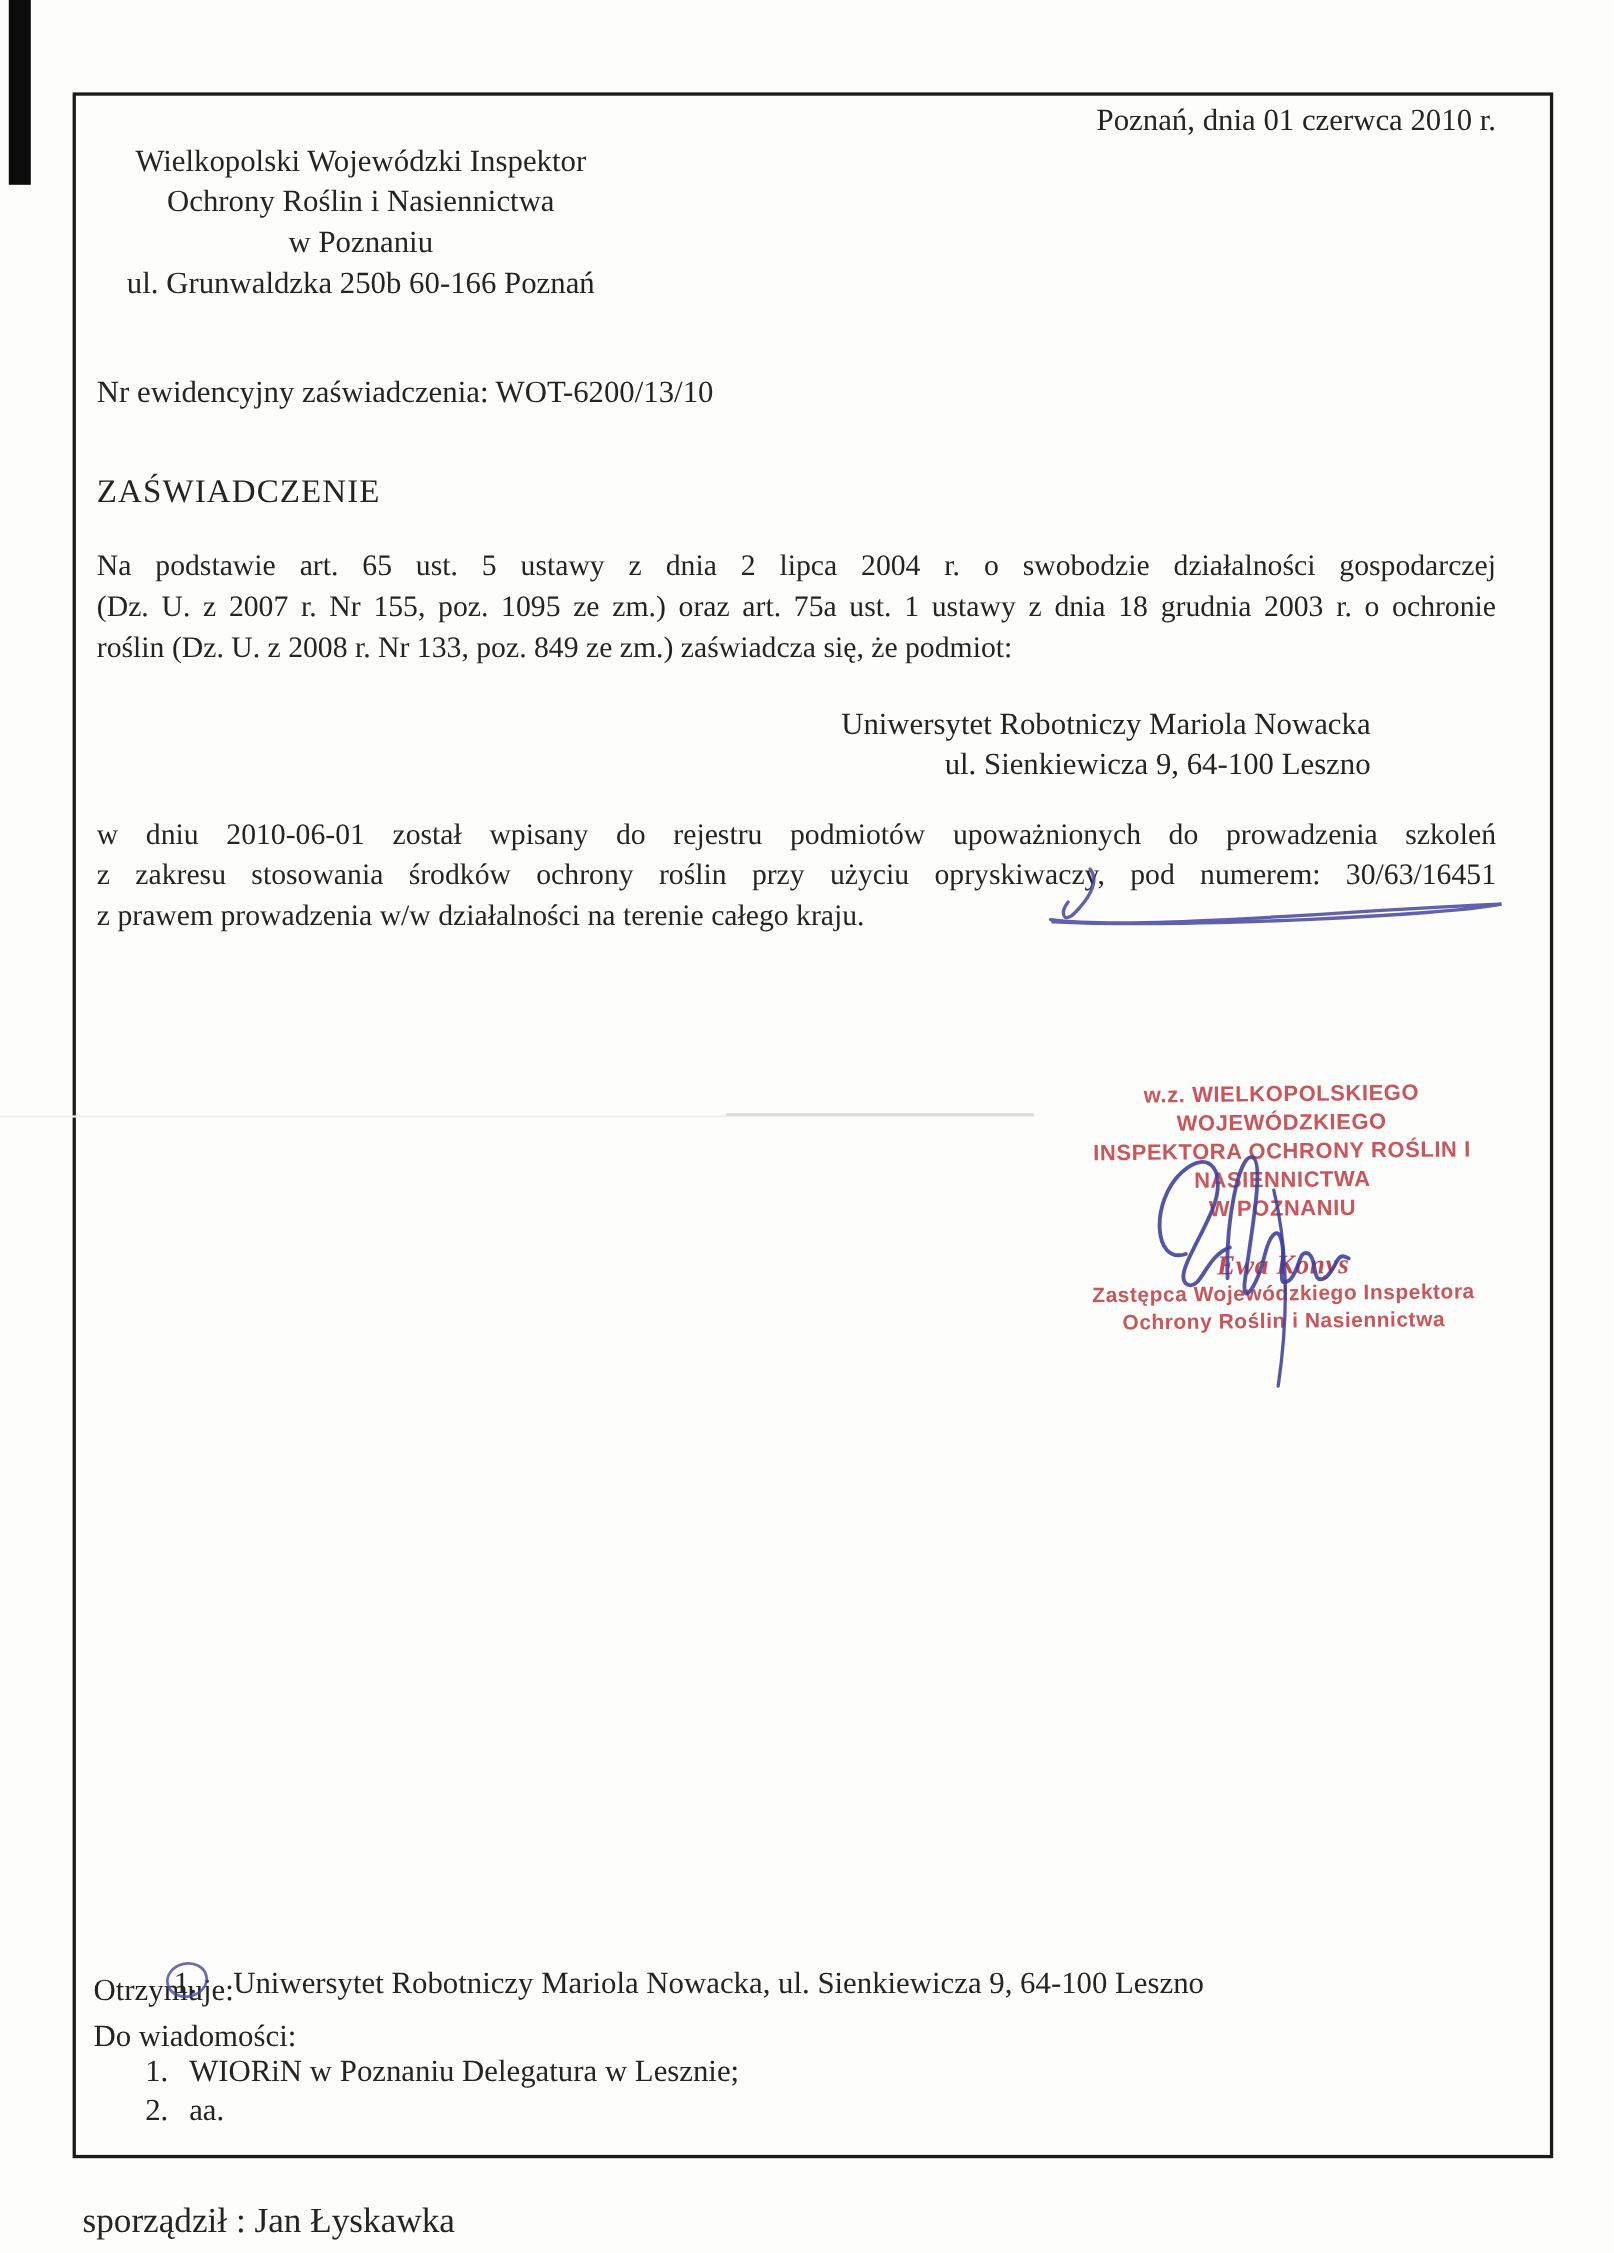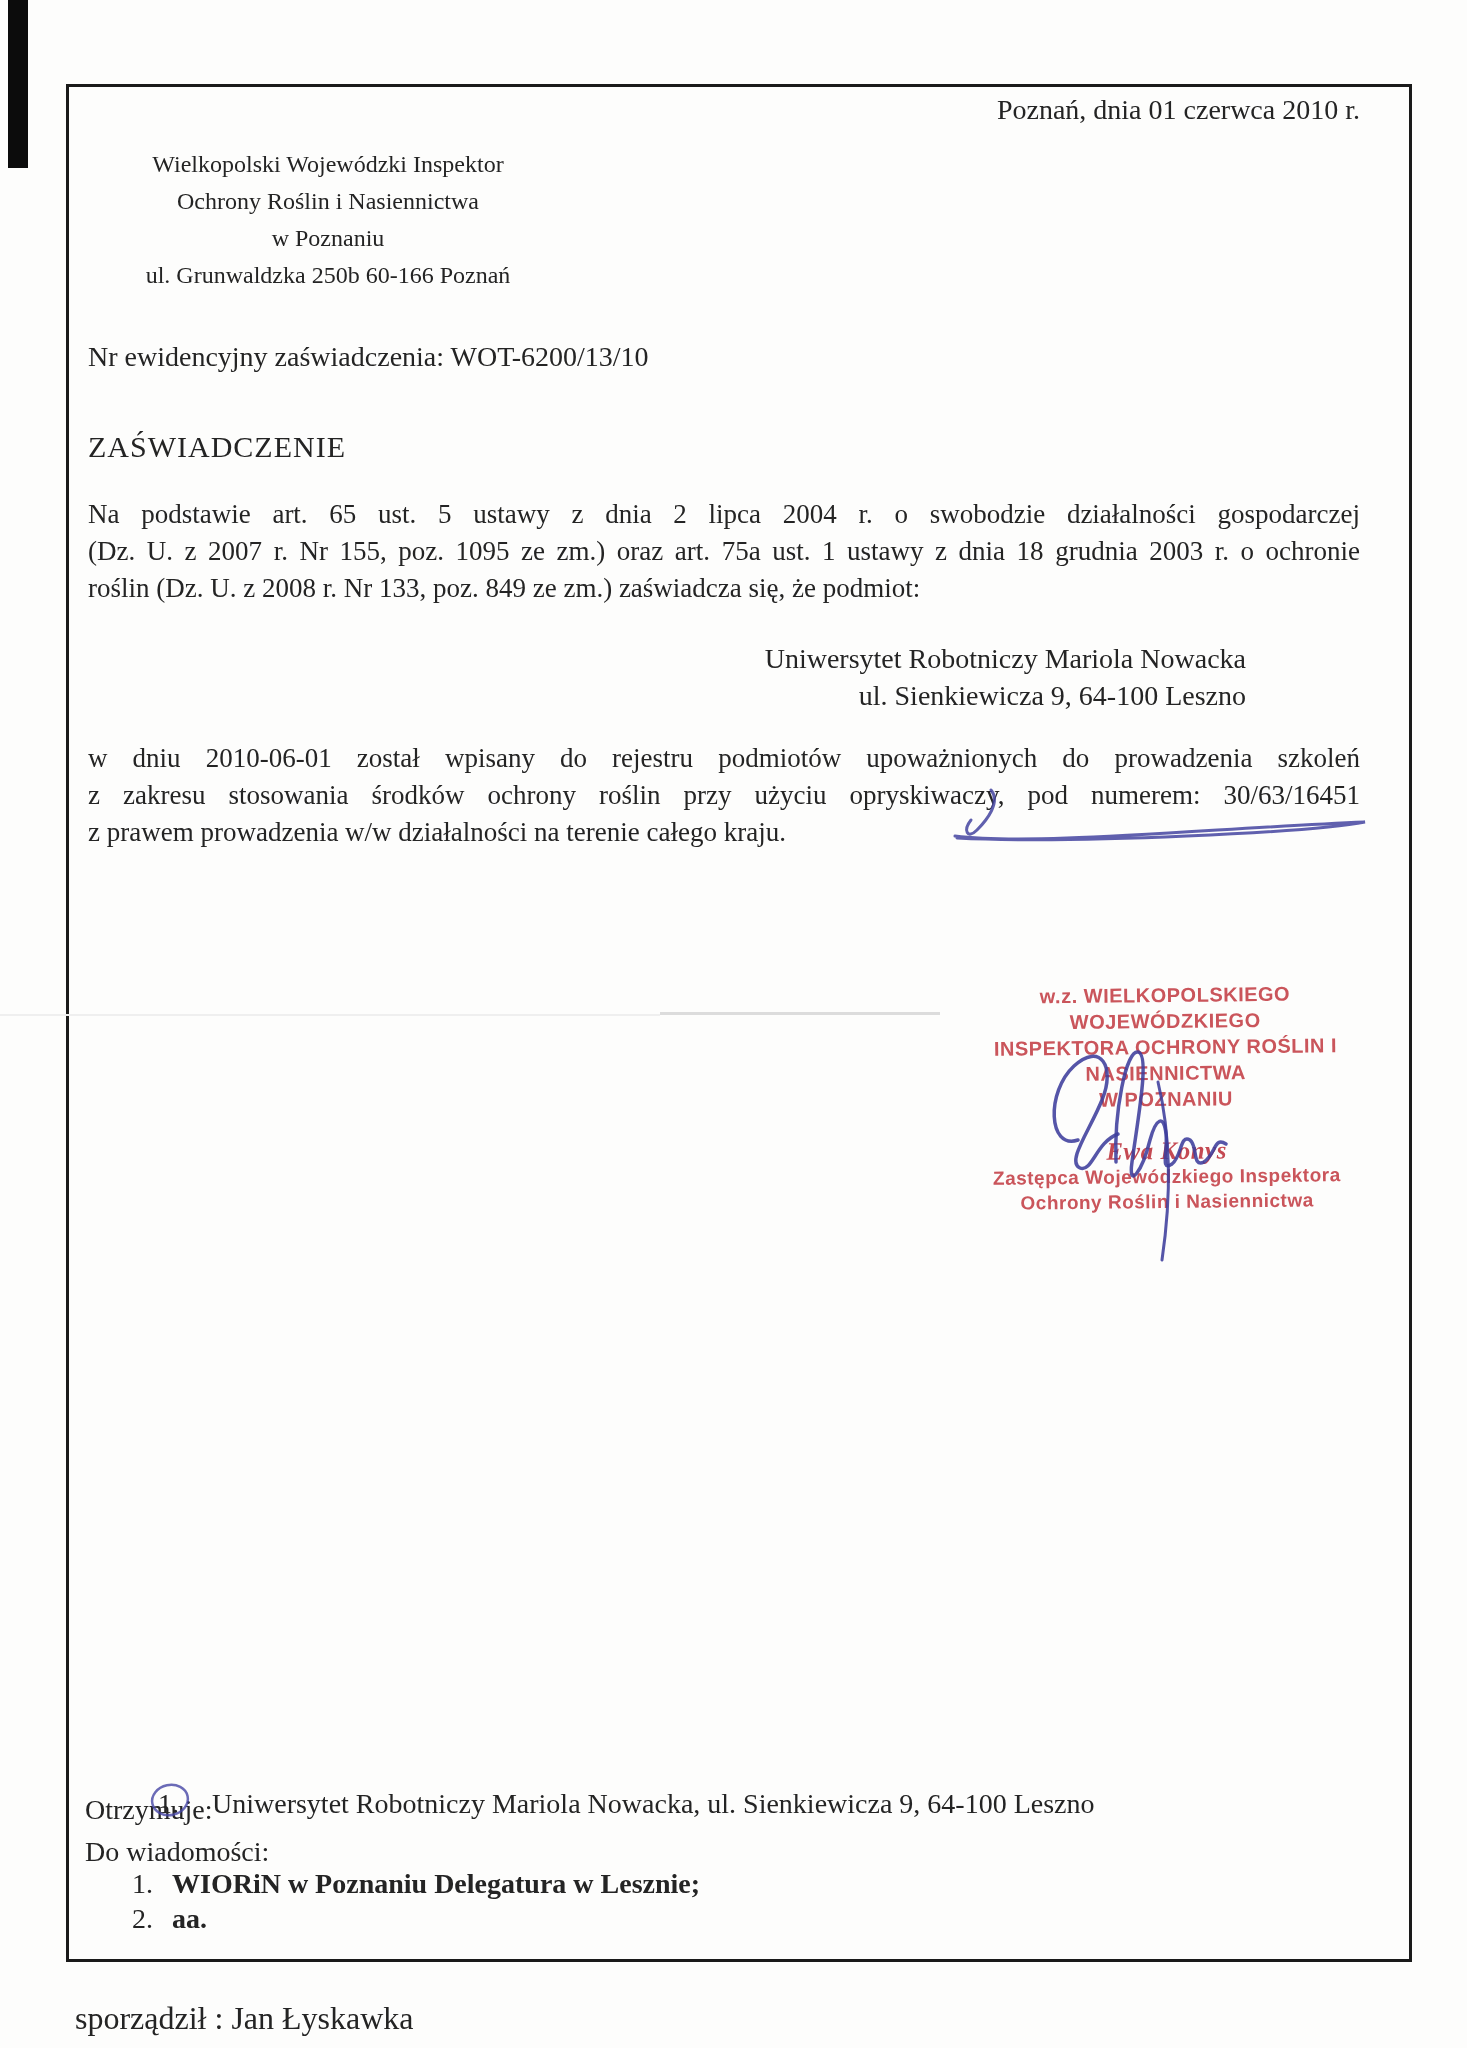--- a/index.html
+++ b/index.html
@@ -17,22 +17,22 @@
   }
   .artifact-bar{
     position:absolute;left:8px;top:0;width:20px;height:168px;background:#0c0c0c;
   }
   .smudge1{position:absolute;left:660px;top:1012px;width:280px;height:3px;background:#dcdcdc;}
   .smudge2{position:absolute;left:0px;top:1014px;width:660px;height:2px;background:#efefef;}
   .date-line{
     position:absolute;top:94px;right:107px;font-size:28px;white-space:nowrap;
   }
   .letterhead{
-    position:absolute;left:88px;top:146px;width:480px;
-    text-align:center;font-size:24px;line-height:37px;
+    position:absolute;left:88px;top:128px;width:480px;
+    text-align:center;font-size:28px;line-height:37px;
   }
   .regnum{
     position:absolute;left:88px;top:341px;font-size:28px;white-space:nowrap;
   }
   .doc-title{
     position:absolute;left:88px;top:430px;width:1272px;
     text-align:left;font-size:30px;letter-spacing:1px;
   }
   .para{
     position:absolute;left:88px;width:1272px;font-size:27px;line-height:37px;
@@ -64,21 +64,21 @@
   .paraph-svg{position:absolute;left:895px;top:772px;}
   .circle-svg{position:absolute;left:148px;top:1780px;}
   .recipients-heading{position:absolute;left:85px;top:1794px;font-size:28px;text-align:right;}
   .recipient-item{position:absolute;left:0;top:1788px;font-size:28px;}
   .recipient-item .num{position:absolute;left:158px;white-space:nowrap;}
   .recipient-item .txt{position:absolute;left:212px;white-space:nowrap;}
   .cc-heading{position:absolute;left:85px;top:1836px;font-size:28px;}
   .cc-item1{position:absolute;left:0;top:1868px;font-size:28px;}
   .cc-item2{position:absolute;left:0;top:1903px;font-size:28px;}
   .cc-item1 .num,.cc-item2 .num{position:absolute;left:132px;white-space:nowrap;}
-  .cc-item1 .txt,.cc-item2 .txt{position:absolute;left:172px;white-space:nowrap;font-weight:bold;}
+  .cc-item1 .txt,.cc-item2 .txt{position:absolute;left:172px;white-space:nowrap;}
   .prepared{position:absolute;left:75px;top:2000px;font-size:32px;}
 </style>
 </head>
 <body>
 
 <div class="page">
 
   <div class="artifact-bar"></div>
   <div class="frame"></div>
   <div class="smudge1"></div>

